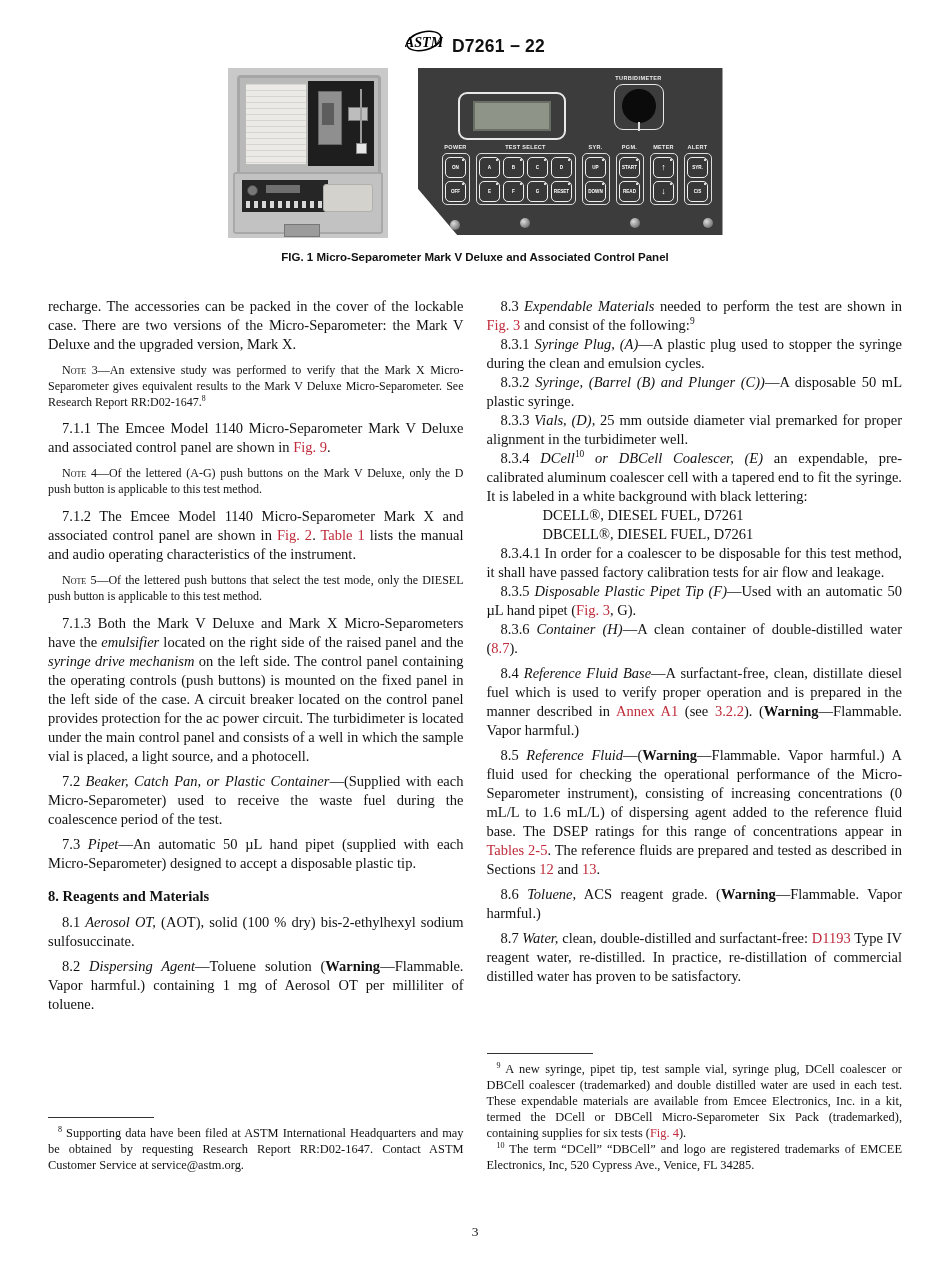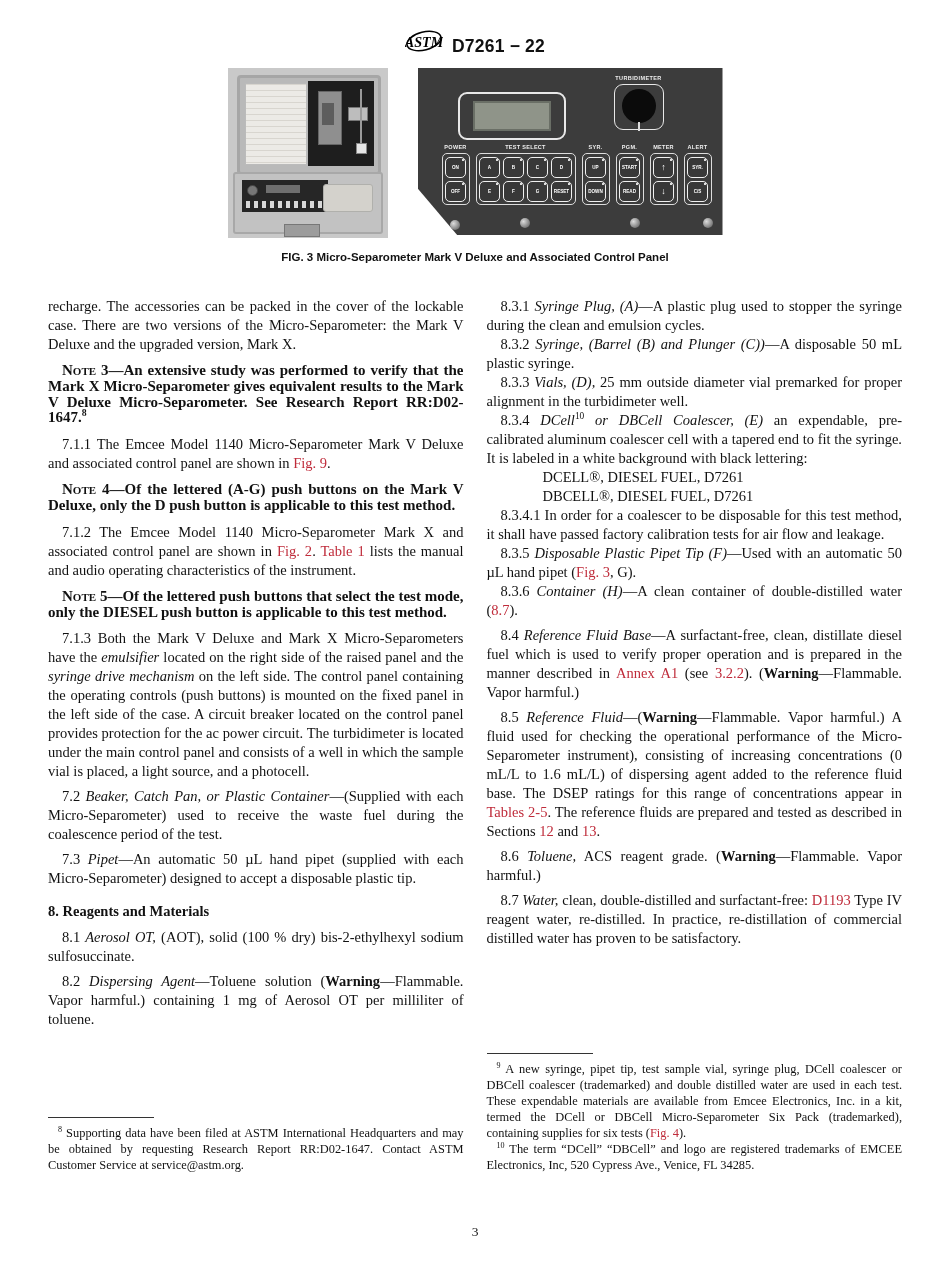--- a/index.html
+++ b/index.html
@@ -53,21 +53,21 @@
          background:radial-gradient(circle at 35% 35%,#dcdcdc,#737373 75%);}
   .caption{margin-top:13px;text-align:center;font-family:"Liberation Sans",sans-serif;
            font-weight:bold;font-size:11.5px;color:#111;}
   
   .columns{margin:34px 48px 0 48px;display:flex;gap:23px;height:876px;}
   .col{flex:1;display:flex;flex-direction:column;font-size:14.5px;line-height:19px;}
   .block{margin:0;}
   .gap{margin-top:6px;}
   .para,.para-cont{text-align:justify;}
   .para{text-indent:14px;}
-  .note{font-size:15px;line-height:15.8px;text-align:justify;text-indent:14px;margin-top:9px;margin-bottom:3px;font-weight:bold;}
+  .note{font-size:12px;line-height:15.8px;text-align:justify;text-indent:14px;margin-top:9px;margin-bottom:3px;}
   .heading{font-weight:bold;margin-top:14px;margin-bottom:7px;}
   .indent-line{padding-left:56px;}
   .fnrule{margin-top:auto;width:106px;border-top:1px solid #333;margin-bottom:7px;}
   .footnote{font-size:12.4px;line-height:16px;text-align:justify;text-indent:10px;}
   .run-i{font-style:italic;}
   .run-b{font-weight:bold;}
   .run-l{color:var(--link,#bf2b3a);}
   .run-sup{vertical-align:super;font-size:0.65em;line-height:0;}
   .run-sc{font-variant:small-caps;}
   .pageno{position:absolute;left:0;right:0;bottom:32px;text-align:center;font-size:13.5px;}
@@ -191,40 +191,41 @@
           </div>
         </div>
       <div class="screw" style="left:32px;bottom:5px;"></div>
       <div class="screw" style="left:102px;bottom:7px;"></div>
       <div class="screw" style="left:212px;bottom:7px;"></div>
       <div class="screw" style="right:10px;bottom:7px;"></div>
     </div>
 
   </div>
 
-  <div class="caption">FIG. 3 Micro-Separometer Mark V Deluxe and Associated Control Panel</div>
+  <div class="caption">FIG. 1 Micro-Separometer Mark V Deluxe and Associated Control Panel</div>
 
   <div class="columns">
     <div class="col">
         <div class="block para-cont"><span>recharge. The accessories can be packed in the cover of the lockable case. There are two versions of the Micro-Separometer: the Mark V Deluxe and the upgraded version, Mark X.</span></div>
         <div class="block note"><span>N</span><span class="run-sc">ote</span><span> 3—An extensive study was performed to verify that the Mark X Micro-Separometer gives equivalent results to the Mark V Deluxe Micro-Separometer. See Research Report RR:D02-1647.</span><span class="run-sup">8</span></div>
         <div class="block para gap"><span>7.1.1 The Emcee Model 1140 Micro-Separometer Mark V Deluxe and associated control panel are shown in </span><span class="run-l">Fig. 9</span><span>.</span></div>
         <div class="block note"><span>N</span><span class="run-sc">ote</span><span> 4—Of the lettered (A-G) push buttons on the Mark V Deluxe, only the D push button is applicable to this test method.</span></div>
         <div class="block para gap"><span>7.1.2 The Emcee Model 1140 Micro-Separometer Mark X and associated control panel are shown in </span><span class="run-l">Fig. 2</span><span>. </span><span class="run-l">Table 1</span><span> lists the manual and audio operating characteristics of the instrument.</span></div>
         <div class="block note"><span>N</span><span class="run-sc">ote</span><span> 5—Of the lettered push buttons that select the test mode, only the DIESEL push button is applicable to this test method.</span></div>
         <div class="block para gap"><span>7.1.3 Both the Mark V Deluxe and Mark X Micro-Separometers have the </span><span class="run-i">emulsifier</span><span> located on the right side of the raised panel and the </span><span class="run-i">syringe drive mechanism</span><span> on the left side. The control panel containing the operating controls (push buttons) is mounted on the fixed panel in the left side of the case. A circuit breaker located on the control panel provides protection for the ac power circuit. The turbidimeter is located under the main control panel and consists of a well in which the sample vial is placed, a light source, and a photocell.</span></div>
         <div class="block para gap"><span>7.2 </span><span class="run-i">Beaker, Catch Pan, or Plastic Container</span><span>—(Supplied with each Micro-Separometer) used to receive the waste fuel during the coalescence period of the test.</span></div>
         <div class="block para gap"><span>7.3 </span><span class="run-i">Pipet</span><span>—An automatic 50 µL hand pipet (supplied with each Micro-Separometer) designed to accept a disposable plastic tip.</span></div>
         <div class="block heading"><span>8.  Reagents and Materials</span></div>
         <div class="block para"><span>8.1 </span><span class="run-i">Aerosol OT,</span><span> (AOT), solid (100 % dry) bis-2-ethylhexyl sodium sulfosuccinate.</span></div>
         <div class="block para gap"><span>8.2 </span><span class="run-i">Dispersing Agent</span><span>—Toluene solution (</span><span class="run-b">Warning</span><span>—Flammable. Vapor harmful.) containing 1 mg of Aerosol OT per milliliter of toluene.</span></div>
         <div class="block fnrule"></div>
         <div class="block footnote"><span class="run-sup">8</span><span> Supporting data have been filed at ASTM International Headquarters and may be obtained by requesting Research Report RR:D02-1647. Contact ASTM Customer Service at service@astm.org.</span></div>
       </div>
     <div class="col">
+        <div class="block para"><span>8.3 </span><span class="run-i">Expendable Materials</span><span> needed to perform the test are shown in </span><span class="run-l">Fig. 3</span><span> and consist of the following:</span><span class="run-sup">9</span></div>
         <div class="block para"><span>8.3.1 </span><span class="run-i">Syringe Plug, (A)</span><span>—A plastic plug used to stopper the syringe during the clean and emulsion cycles.</span></div>
         <div class="block para"><span>8.3.2 </span><span class="run-i">Syringe, (Barrel (B) and Plunger (C))</span><span>—A disposable 50 mL plastic syringe.</span></div>
         <div class="block para"><span>8.3.3 </span><span class="run-i">Vials, (D),</span><span> 25 mm outside diameter vial premarked for proper alignment in the turbidimeter well.</span></div>
         <div class="block para"><span>8.3.4 </span><span class="run-i">DCell</span><span class="run-sup">10</span><span class="run-i"> or DBCell Coalescer, (E)</span><span> an expendable, pre-calibrated aluminum coalescer cell with a tapered end to fit the syringe. It is labeled in a white background with black lettering:</span></div>
         <div class="block indent-line"><span>DCELL®, DIESEL FUEL, D7261</span></div>
         <div class="block indent-line"><span>DBCELL®, DIESEL FUEL, D7261</span></div>
         <div class="block para"><span>8.3.4.1 In order for a coalescer to be disposable for this test method, it shall have passed factory calibration tests for air flow and leakage.</span></div>
         <div class="block para"><span>8.3.5 </span><span class="run-i">Disposable Plastic Pipet Tip (F)</span><span>—Used with an automatic 50 µL hand pipet (</span><span class="run-l">Fig. 3</span><span>, G).</span></div>
         <div class="block para"><span>8.3.6 </span><span class="run-i">Container (H)</span><span>—A clean container of double-distilled water (</span><span class="run-l">8.7</span><span>).</span></div>
         <div class="block para gap"><span>8.4 </span><span class="run-i">Reference Fluid Base</span><span>—A surfactant-free, clean, distillate diesel fuel which is used to verify proper operation and is prepared in the manner described in </span><span class="run-l">Annex A1</span><span> (see </span><span class="run-l">3.2.2</span><span>). (</span><span class="run-b">Warning</span><span>—Flammable. Vapor harmful.)</span></div>

